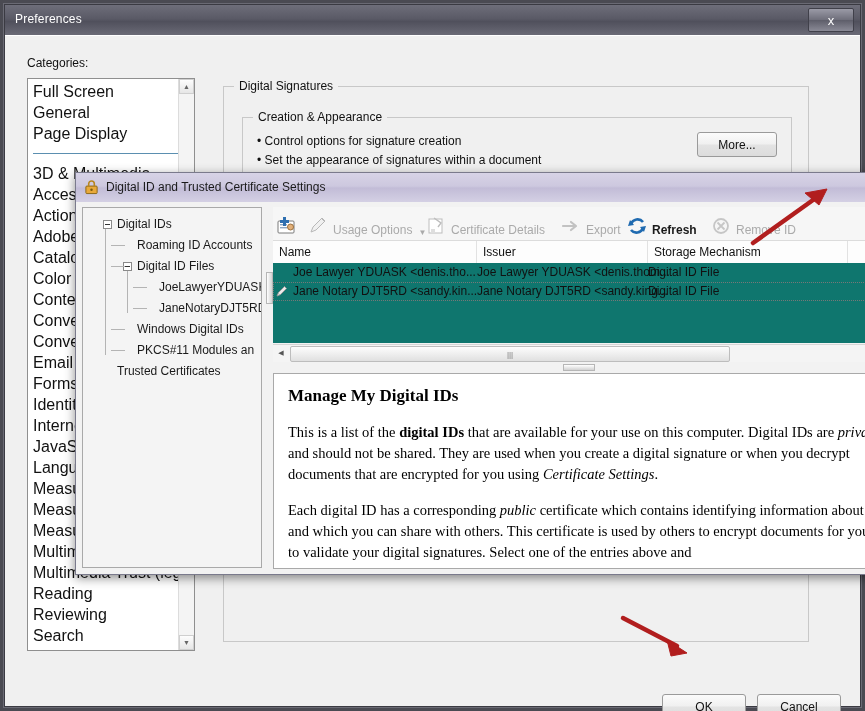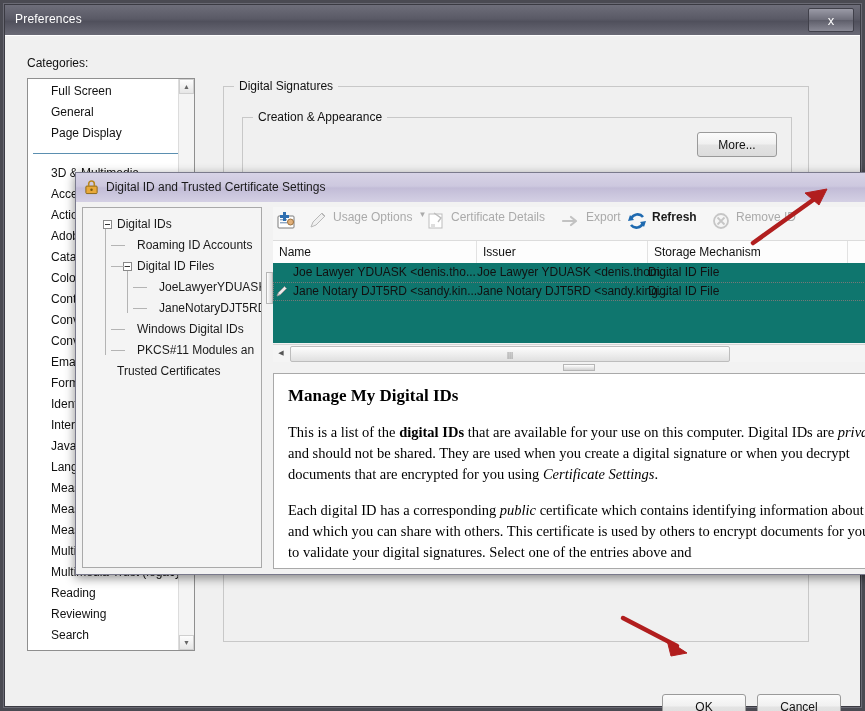--- a/index.html
+++ b/index.html
@@ -56,22 +56,22 @@
     position: absolute; left: 22px; top: 42px;
     width: 168px; height: 573px;
     background: #ffffff;
     border: 1px solid #8f8f8f;
     box-sizing: border-box;
     overflow: hidden;
   }
   .cat-list { padding: 2px 0 0 0; }
   .cat-item {
     height: 21px; line-height: 21px;
-    padding-left: 23px;
-    font-size: 12px; color: #111;
+    padding-left: 5px;
+    font-size: 16px; color: #111;
     white-space: nowrap;
     cursor: default;
   }
   .cat-sep {
     height: 1px; background: #5b8fb0;
     margin: 9px 7px 9px 5px;
   }
   .cat-scroll {
     position: absolute; right: 0; top: 0;
     width: 15px; height: 100%;
@@ -213,21 +213,21 @@
     right: 6px; bottom: 5px;
   }
   .toolbar {
     position: relative; height: 33px;
     background: #f6f6f6;
     border-bottom: 1px solid #dcdcdc;
   }
   .tb-item {
     position: absolute; top: 3px;
     height: 27px;
-    display: flex; align-items: flex-start;
+    display: flex; align-items: flex-end;
     font-size: 12px;
     cursor: pointer;
   }
   .tb-item.dis { color: #aaaaaa; cursor: default; }
   .tb-item.en { color: #1a1a1a; font-weight: bold; }
   .tb-ico { width: 22px; height: 22px; margin-right: 4px; flex: 0 0 auto; }
 
   .list-head {
     position: absolute; left: 0; right: 0; top: 34px;
     height: 22px;
@@ -381,20 +381,24 @@
           <div class="cat-thumb"></div>
           <div class="cat-arrow dn">▼</div>
         </div>
       </div>
 
       <div class="grp" style="left:218px; top:50px; width:586px; height:556px;">
         <div class="grp-title">Digital Signatures</div>
 
         <div class="grp" style="left:18px; top:30px; width:550px; height:60px;">
           <div class="grp-title">Creation &amp; Appearance</div>
+          <div class="bullets" style="left:14px; top:14px;">
+            <div>• Control options for signature creation</div>
+            <div>• Set the appearance of signatures within a document</div>
+          </div>
           <div class="btn" style="position:absolute; right:14px; top:14px; width:80px; height:25px;text-align:right;">More...</div>
         </div>
       </div>
 
       <div class="btn ok-btn">OK</div>
       <div class="btn cancel-btn">Cancel</div>
     </div>
   </div>
 
   <div class="dlg">

